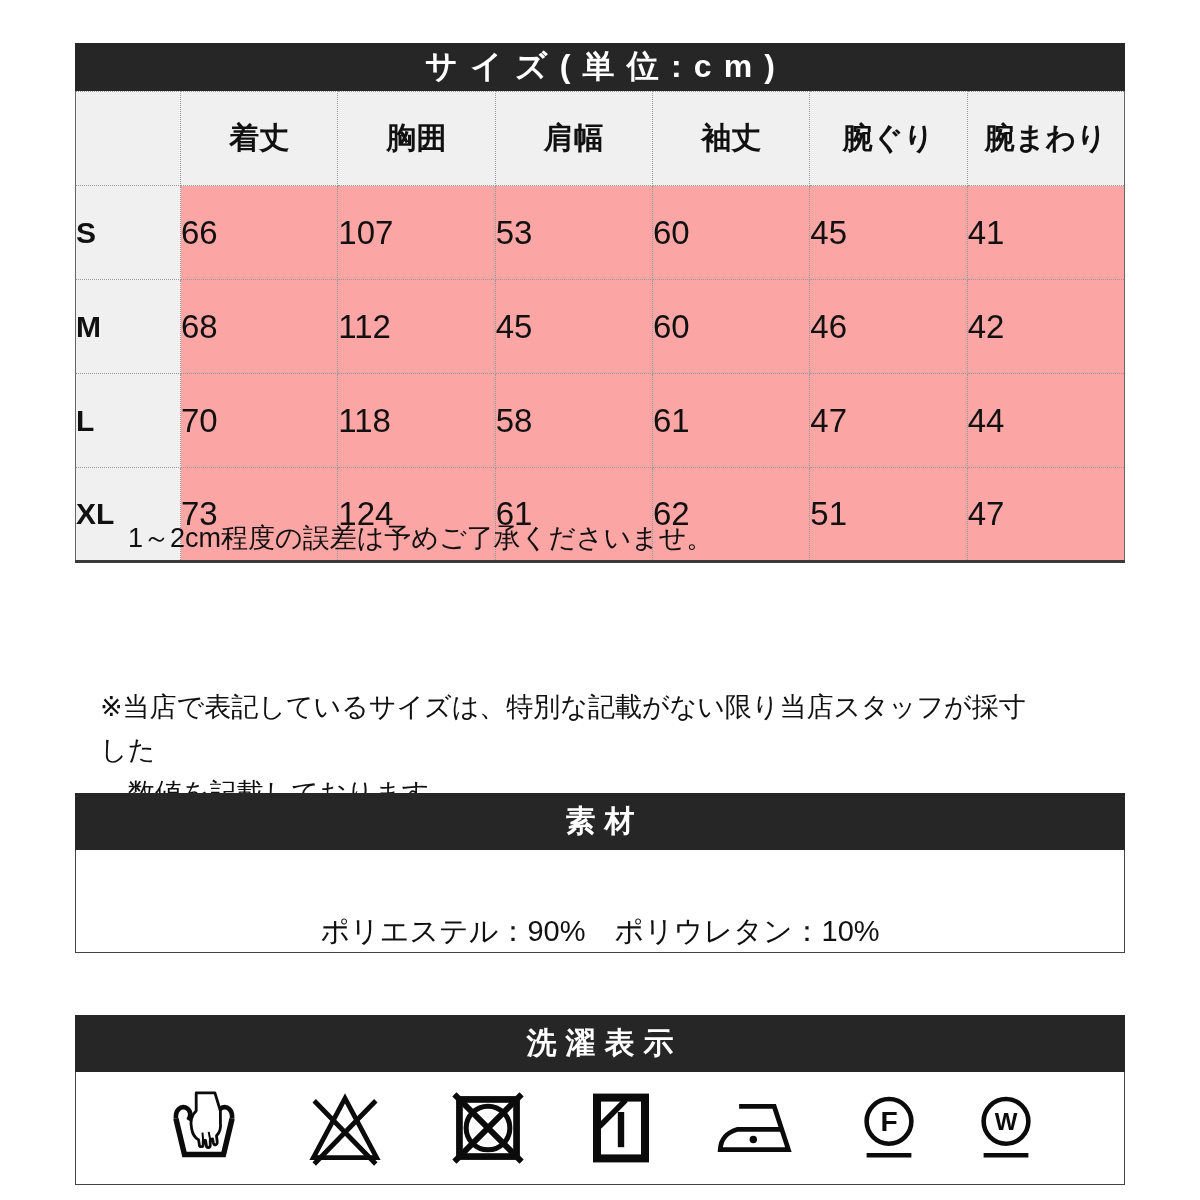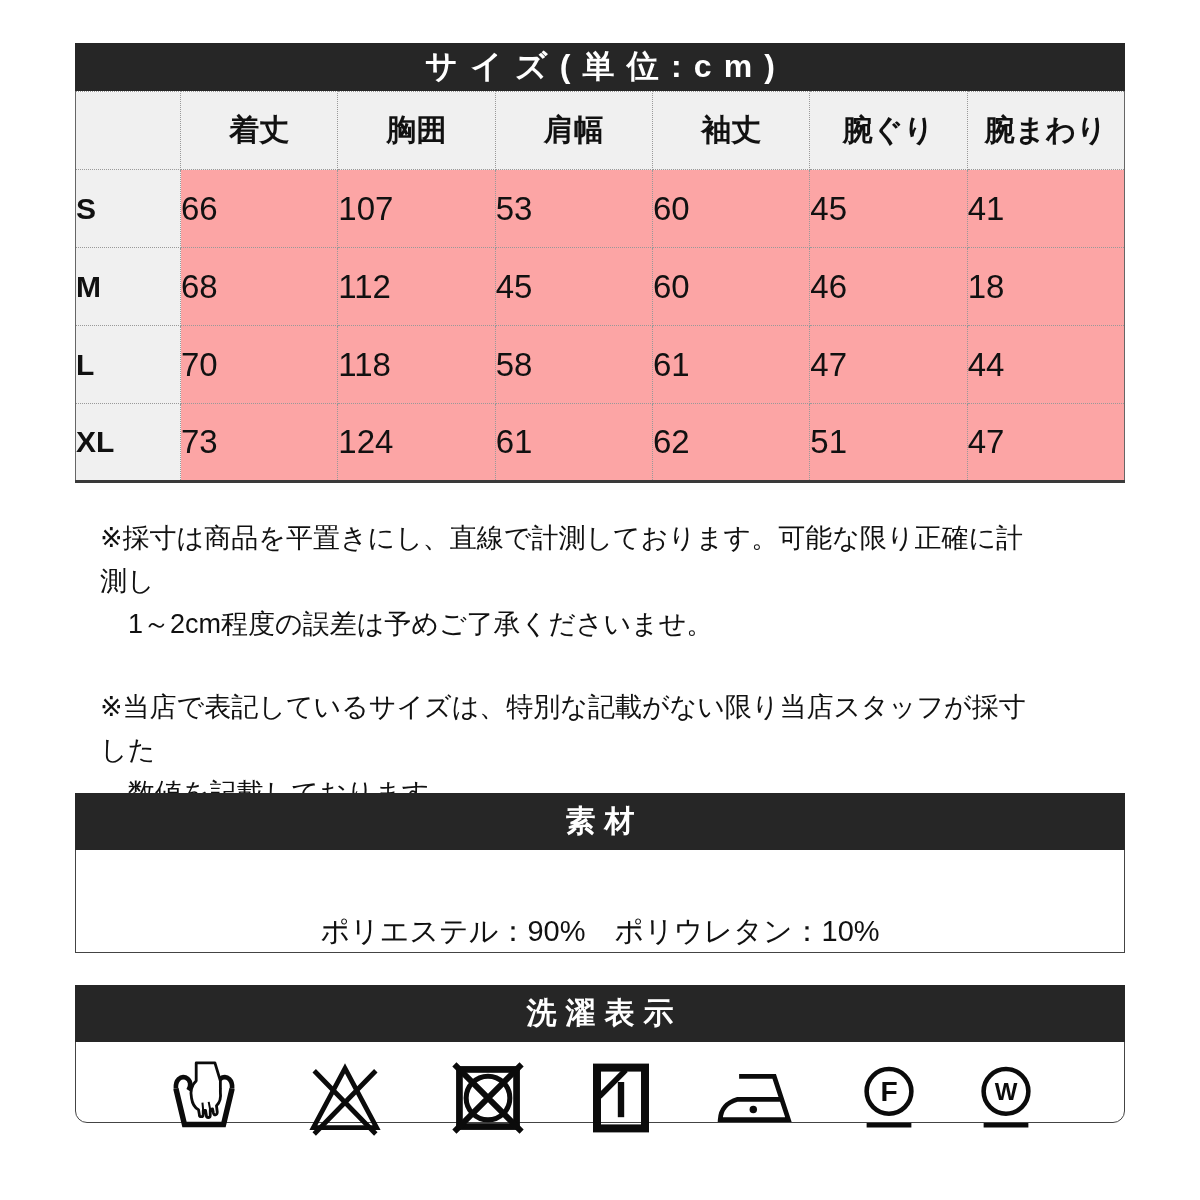--- a/index.html
+++ b/index.html
@@ -15,39 +15,39 @@
     height:48px; background:#262626; color:#fff;
     display:flex; align-items:center; justify-content:center;
     font-size:32px; font-weight:bold; letter-spacing:.38em; text-indent:.38em;
   }
   table.size-table {
     width:1050px; border-collapse:collapse; table-layout:fixed;
     border-left:1px solid #666; border-right:1px solid #666;
     border-bottom:3px solid #3a3a3a;
   }
   table.size-table th, table.size-table td {
-    height:78px; vertical-align:middle;
+    height:94px; vertical-align:middle;
     border:1px dotted #999;
   }
   table.size-table th {
     background:#f0f0f0; font-size:30px; font-weight:bold;
   }
   table.size-table td.row-label {
     background:#f0f0f0; font-size:30px; font-weight:bold;
   }
   table.size-table td.val { font-size:33px; font-weight:400; background:#fca5a5; }
   
   .note { position:absolute; left:100px; width:950px; font-size:27px; line-height:43px; }
   .note-1 { top:517px; }
   .note-2 { top:686px; }
   .note .cont { padding-left:28px; }
   
   .boxed { position:absolute; left:75px; width:1050px; border:1px solid #444; background:#fff; }
   .material-block { top:793px; height:160px; }
-  .care-block { top:985px; height:138px;border-radius:12px; }
+  .care-block { top:1015px; height:170px; }
   .boxed .bar-title { height:57px; margin:-1px -1px 0 -1px; letter-spacing:.3em; text-indent:.3em; font-size:30px; }
   .material-body {
     height:113px; display:flex; align-items:center; justify-content:center;
     font-size:29px;
     margin-top:25px;
   }
   .care-body {
     height:111px; display:flex; align-items:center; justify-content:space-evenly;
     padding:0 30px;
   }
@@ -89,21 +89,21 @@
       <td class="val">45</td>
       <td class="val">41</td>
     </tr>
     <tr>
       <td class="row-label">M</td>
       <td class="val">68</td>
       <td class="val">112</td>
       <td class="val">45</td>
       <td class="val">60</td>
       <td class="val">46</td>
-      <td class="val">18</td>
+      <td class="val">42</td>
     </tr>
     <tr>
       <td class="row-label">L</td>
       <td class="val">70</td>
       <td class="val">118</td>
       <td class="val">58</td>
       <td class="val">61</td>
       <td class="val">47</td>
       <td class="val">44</td>
     </tr>
@@ -114,21 +114,20 @@
       <td class="val">61</td>
       <td class="val">62</td>
       <td class="val">51</td>
       <td class="val">47</td>
     </tr>
   </tbody>
     </table>
 </div>
 
 <div class="note note-1">
-  <div>※採寸は商品を平置きにし、直線で計測しております。可能な限り正確に計測し</div>
   <div class="cont">1～2cm程度の誤差は予めご了承くださいませ。</div>
 </div>
 <div class="note note-2">
   <div>※当店で表記しているサイズは、特別な記載がない限り当店スタッフが採寸した</div>
   <div class="cont">数値を記載しております。</div>
 </div>
 
 <div class="boxed material-block">
   <div class="bar-title">素材</div>
   <div class="material-body">ポリエステル：90%　ポリウレタン：10%</div>

